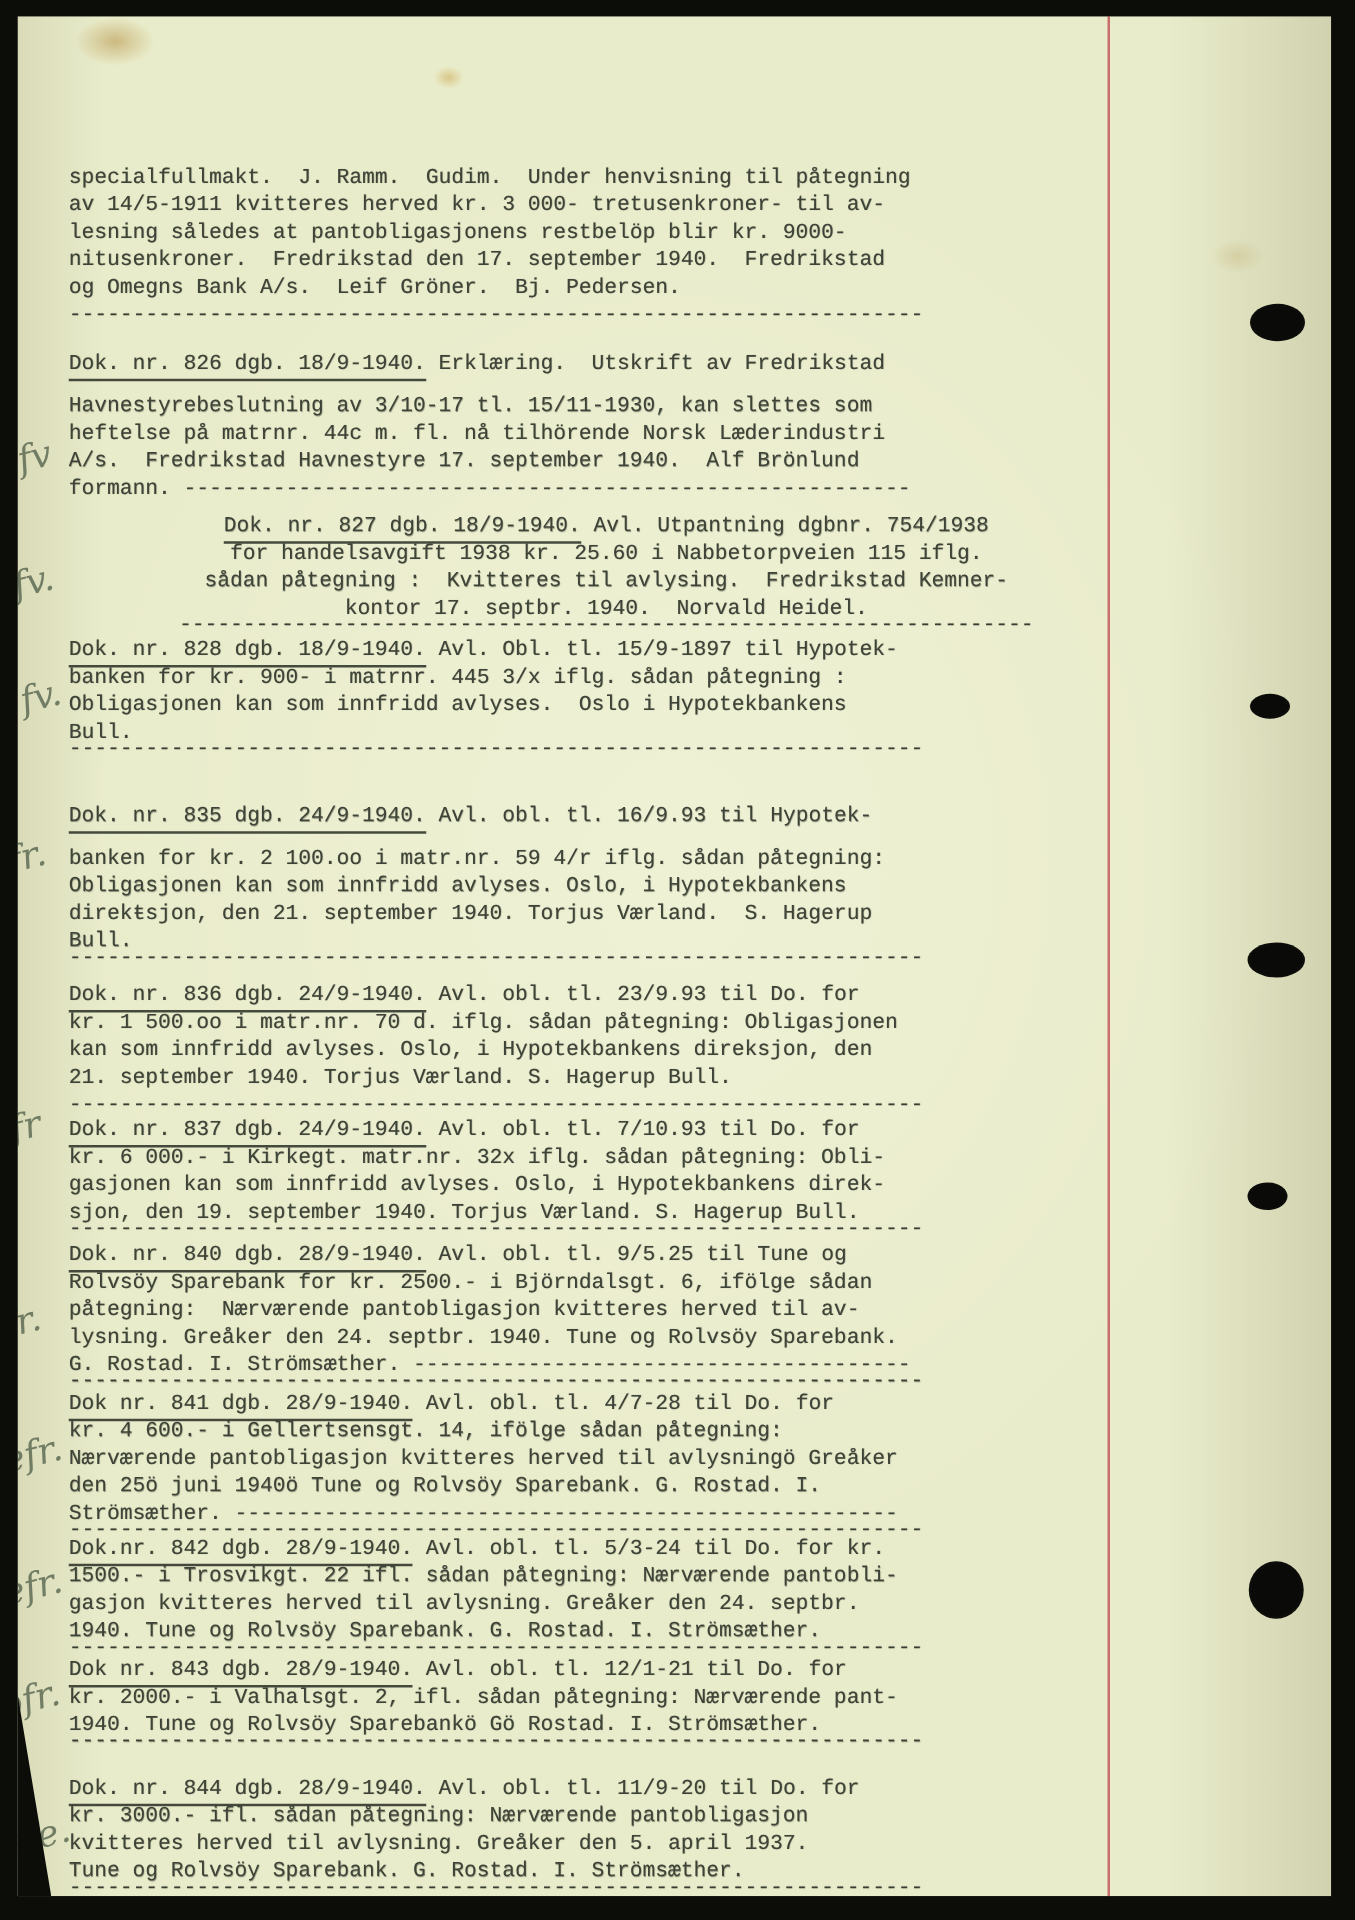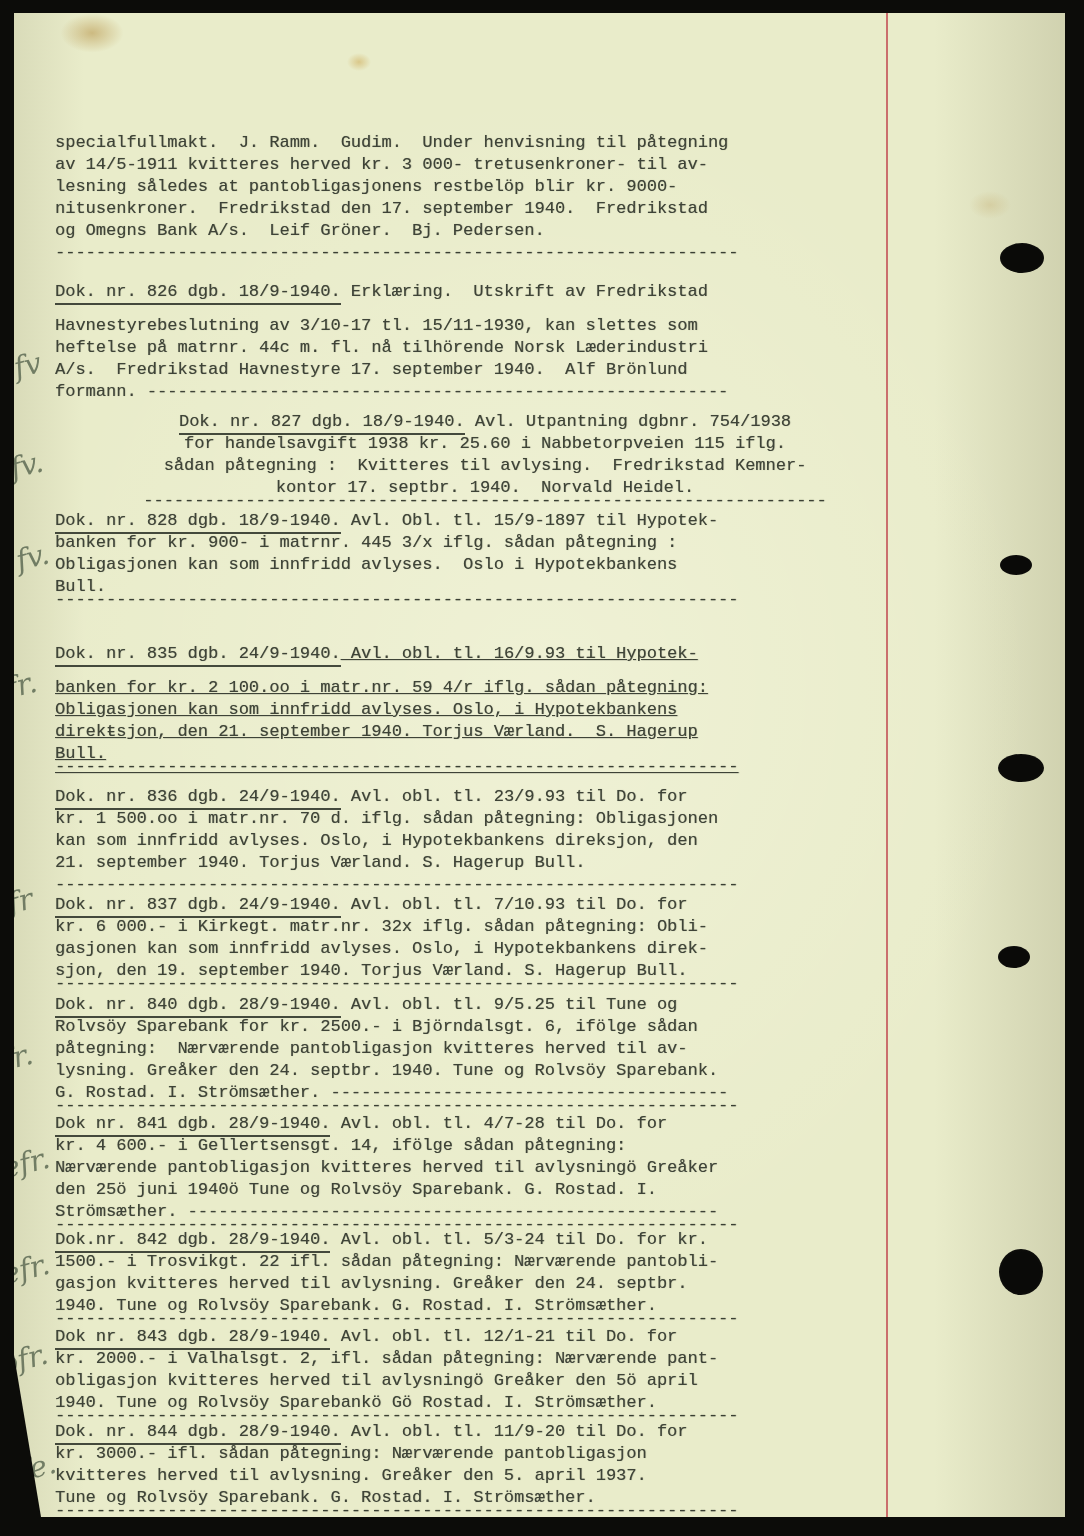--- a/index.html
+++ b/index.html
@@ -69,21 +69,21 @@
         <div class="line">kontor 17. septbr. 1940.  Norvald Heidel.</div>
         <div class="line sep tight">-------------------------------------------------------------------</div>
       </div>
       <div class="section" style="top: 510px;">
         <div class="line"><span class="head">Dok. nr. 828 dgb. 18/9-1940.</span><span> Avl. Obl. tl. 15/9-1897 til Hypotek-</span></div>
         <div class="line">banken for kr. 900- i matrnr. 445 3/x iflg. sådan påtegning :</div>
         <div class="line">Obligasjonen kan som innfridd avlyses.  Oslo i Hypotekbankens</div>
         <div class="line">Bull.</div>
         <div class="line sep tight">-------------------------------------------------------------------</div>
       </div>
-      <div class="section" style="top: 643px; text-decoration: underline;">
+      <div class="section" style="top: 643px;">
         <div class="line gap"><span class="head">Dok. nr. 835 dgb. 24/9-1940.</span><span> Avl. obl. tl. 16/9.93 til Hypotek-</span></div>
         <div class="line">banken for kr. 2 100.oo i matr.nr. 59 4/r iflg. sådan påtegning:</div>
         <div class="line">Obligasjonen kan som innfridd avlyses. Oslo, i Hypotekbankens</div>
         <div class="line">direkŧsjon, den 21. september 1940. Torjus Værland.  S. Hagerup</div>
         <div class="line">Bull.</div>
         <div class="line sep tight">-------------------------------------------------------------------</div>
       </div>
       <div class="section" style="top: 786px;">
         <div class="line"><span class="head">Dok. nr. 836 dgb. 24/9-1940.</span><span> Avl. obl. tl. 23/9.93 til Do. for</span></div>
         <div class="line">kr. 1 500.oo i matr.nr. 70 d. iflg. sådan påtegning: Obligasjonen</div>
@@ -117,21 +117,20 @@
       <div class="section" style="top: 1229px;">
         <div class="line"><span class="head">Dok.nr. 842 dgb. 28/9-1940.</span><span> Avl. obl. tl. 5/3-24 til Do. for kr.</span></div>
         <div class="line">1500.- i Trosvikgt. 22 ifl. sådan påtegning: Nærværende pantobli-</div>
         <div class="line">gasjon kvitteres herved til avlysning. Greåker den 24. septbr.</div>
         <div class="line">1940. Tune og Rolvsöy Sparebank. G. Rostad. I. Strömsæther.</div>
         <div class="line sep tight">-------------------------------------------------------------------</div>
       </div>
       <div class="section" style="top: 1326px;">
         <div class="line"><span class="head">Dok nr. 843 dgb. 28/9-1940.</span><span> Avl. obl. tl. 12/1-21 til Do. for</span></div>
         <div class="line">kr. 2000.- i Valhalsgt. 2, ifl. sådan påtegning: Nærværende pant-</div>
-        <div class="line">obligasjon kvitteres herved til avlysningö Greåker den 5ö april</div>
         <div class="line">1940. Tune og Rolvsöy Sparebankö Gö Rostad. I. Strömsæther.</div>
         <div class="line sep tight">-------------------------------------------------------------------</div>
       </div>
       <div class="section" style="top: 1421px;">
         <div class="line"><span class="head">Dok. nr. 844 dgb. 28/9-1940.</span><span> Avl. obl. tl. 11/9-20 til Do. for</span></div>
         <div class="line">kr. 3000.- ifl. sådan påtegning: Nærværende pantobligasjon</div>
         <div class="line">kvitteres herved til avlysning. Greåker den 5. april 1937.</div>
         <div class="line">Tune og Rolvsöy Sparebank. G. Rostad. I. Strömsæther.</div>
         <div class="line sep tight">-------------------------------------------------------------------</div>
       </div>

